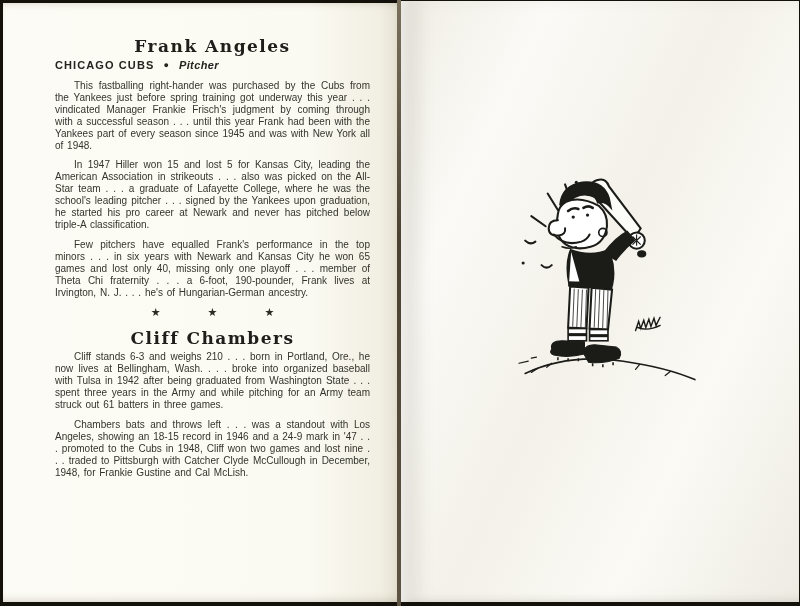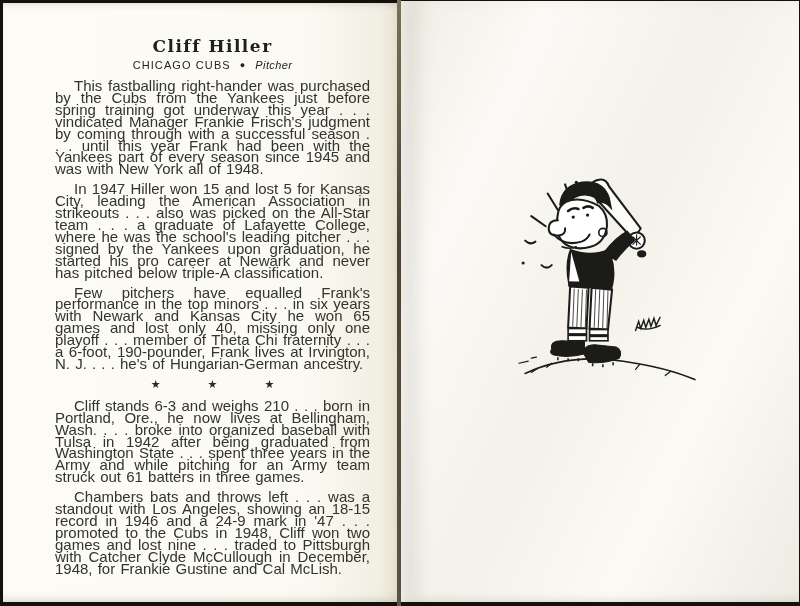--- a/index.html
+++ b/index.html
@@ -24,55 +24,56 @@
     background:linear-gradient(115deg,#efede4 0%,#fbfaf6 22%,#f3f1e9 48%,#fbfaf5 72%,#edebe2 100%);
     box-shadow: inset 14px 0 18px -10px rgba(255,255,255,.95), inset 22px 0 24px -16px rgba(120,110,90,.45), inset 0 -6px 10px -8px rgba(90,80,60,.35);
   }
   
   .content { position:absolute; left:52px; right:27px; top:33px; color:#30312b; }
   .player-name {
     margin:0 0 3px; text-align:center;
     font-family:"DejaVu Serif", serif; font-weight:bold;
     font-size:17px; letter-spacing:1.5px; color:#1e1f1b;
   }
-  .team-line { text-align:center; margin:0 0 9px; font-size:11px; font-weight:normal; letter-spacing:1.1px; color:#23241f; white-space:nowrap; }
+  .team-line { margin:0 0 9px; font-size:11px; font-weight:bold; letter-spacing:1.1px; color:#23241f; white-space:nowrap; }
   .team-line .bullet { display:inline-block; margin:0 9px; font-size:9px; transform:translateY(-1px); }
   .team-line .position { font-style:italic; letter-spacing:.4px; }
   .bio p {
     margin:0 0 8px; text-indent:19px; text-align:justify;
-    font-size:15px; line-height:11.9px; word-spacing:1px; hyphens:none; color:#33342d;
+    font-size:10px; line-height:11.9px; word-spacing:1px; hyphens:none; color:#33342d;
   }
   .stars { text-align:center; font-size:11px; letter-spacing:22px; padding-left:22px; margin:3px 0 9px; color:#2a2b25; }
   .section-2 { margin-top:2px; }
   
   .illus { position:absolute; left:116px; top:176px; width:184px; height:210px; }
 </style>
 </head>
 <body>
 
 <div class="book">
 
   <div class="page page-left">
     <div class="content">
 
       <section class="section-1">
-        <h1 class="player-name">Cliff Hiller</h1>
+        <h1 class="player-name">Frank Angeles</h1>
         <div class="team-line">
           <span class="team">CHICAGO CUBS</span><span class="bullet">●</span><span class="position">Pitcher</span>
         </div>
         <div class="bio">
           <p>This fastballing right-hander was purchased by the Cubs from the Yankees just before spring training got underway this year . . . vindicated Manager Frankie Frisch's judgment by coming through with a successful season . . . until this year Frank had been with the Yankees part of every season since 1945 and was with New York all of 1948.</p>
           <p>In 1947 Hiller won 15 and lost 5 for Kansas City, leading the American Association in strikeouts . . . also was picked on the All-Star team . . . a graduate of Lafayette College, where he was the school's leading pitcher . . . signed by the Yankees upon graduation, he started his pro career at Newark and never has pitched below triple-A classification.</p>
           <p>Few pitchers have equalled Frank's performance in the top minors . . . in six years with Newark and Kansas City he won 65 games and lost only 40, missing only one playoff . . . member of Theta Chi fraternity . . . a 6-foot, 190-pounder, Frank lives at Irvington, N. J. . . . he's of Hungarian-German ancestry.</p>
         </div>
       </section>
 
       <div class="stars">★ ★ ★</div>
 
       <section class="section-2">
+        <h1 class="player-name">Cliff Chambers</h1>
         <div class="bio">
           <p>Cliff stands 6-3 and weighs 210 . . . born in Portland, Ore., he now lives at Bellingham, Wash. . . . broke into organized baseball with Tulsa in 1942 after being graduated from Washington State . . . spent three years in the Army and while pitching for an Army team struck out 61 batters in three games.</p>
           <p>Chambers bats and throws left . . . was a standout with Los Angeles, showing an 18-15 record in 1946 and a 24-9 mark in '47 . . . promoted to the Cubs in 1948, Cliff won two games and lost nine . . . traded to Pittsburgh with Catcher Clyde McCullough in December, 1948, for Frankie Gustine and Cal McLish.</p>
         </div>
       </section>
 
     </div>
   </div>
 
   <div class="gutter"></div>

